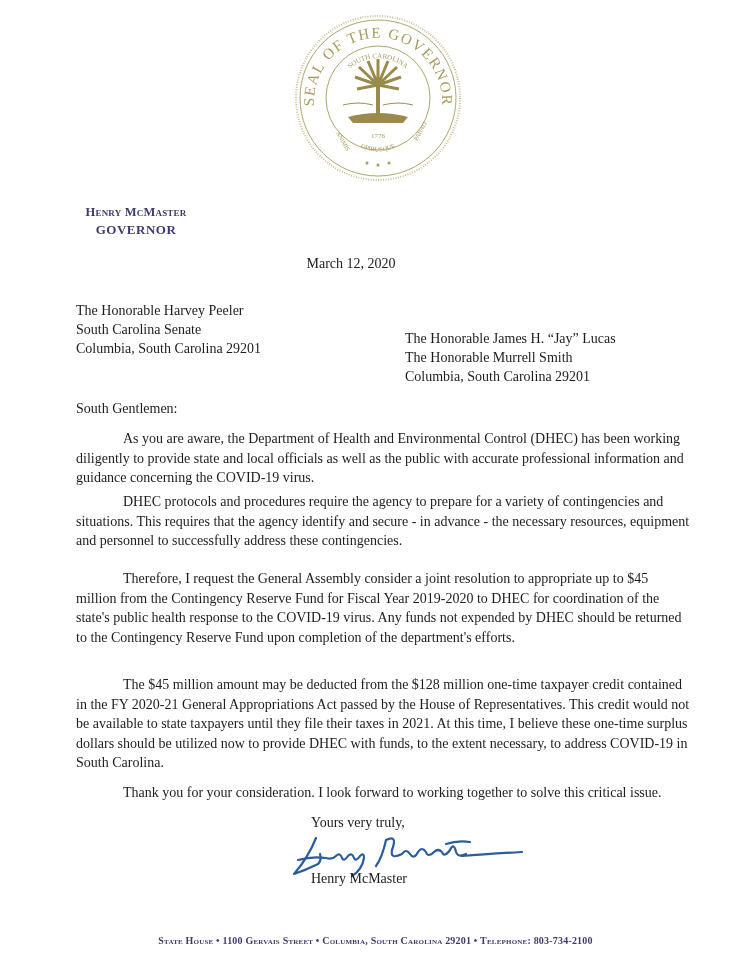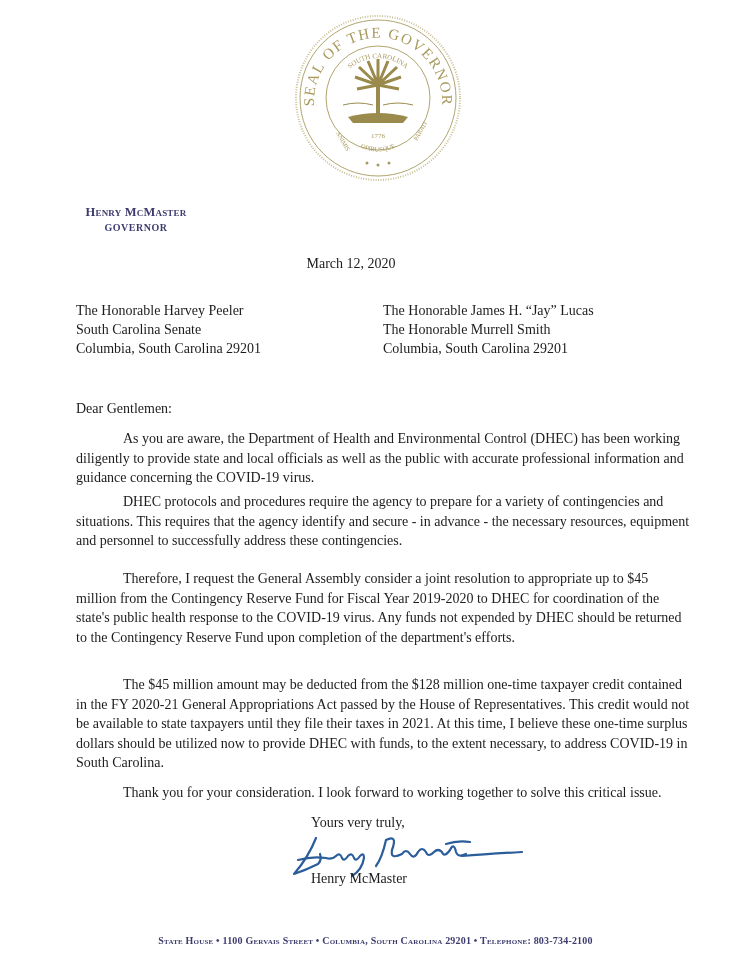--- a/index.html
+++ b/index.html
@@ -1,25 +1,25 @@
 <!DOCTYPE html>
 <html><head>
 <meta charset="utf-8">
 <style>
   html, body { margin: 0; padding: 0; background: #ffffff; }
   body { width: 751px; height: 957px; position: relative; overflow: hidden;
          font-family: "Liberation Serif", "DejaVu Serif", serif; color: #1c1c1c; }
   .seal { position: absolute; left: 293px; top: 13px; width: 170px; height: 170px; }
   .letterhead { position: absolute; left: 66px; top: 205px; width: 140px; text-align: center; color: #3d3b6e; }
   .lh-name { font-size: 12.5px; font-weight: bold; letter-spacing: 0.2px; font-variant: small-caps; }
-  .lh-title { font-size: 10px; font-weight: bold; letter-spacing: 0.5px; margin-top: 2px; }
+  .lh-title { font-size: 13px; font-weight: bold; letter-spacing: 0.5px; margin-top: 2px; }
   .date { position: absolute; left: 0; width: 702px; top: 256px; text-align: center; font-size: 14px; }
   .addr { position: absolute; top: 301px; font-size: 14px; line-height: 19px; }
   .addr.left { left: 76px; font-family: Liberation Serif, serif; }
-  .addr.right { left: 383px; }
+  .addr.right { left: 405px; margin-top: 28px; }
   .salutation { position: absolute; left: 76px; top: 401px; font-size: 14px; }
   .body { position: absolute; left: 76px; width: 614px; font-size: 14px; line-height: 19.5px; }
   .body p { margin: 0; text-indent: 47px; }
   .p1 { top: 429px; } .p2 { top: 492px; } .p3 { top: 569px; }
   .p4 { top: 675px; } .p5 { top: 783px; }
   .closing { position: absolute; left: 311px; top: 815px; font-size: 14px; }
   .signature { position: absolute; left: 286px; top: 830px; width: 240px; height: 52px; }
   .signer { position: absolute; left: 311px; top: 871px; font-size: 14px; }
   .footer { position: absolute; left: 0; width: 751px; top: 935px; text-align: center;
             font-size: 10px; color: #3d3b6e; font-variant: small-caps; font-weight: bold; letter-spacing: 0.2px; }
@@ -71,21 +71,21 @@
   <div>South Carolina Senate</div>
   <div>Columbia, South Carolina 29201</div>
 </div>
 
 <div class="addr right">
   <div>The Honorable James H. “Jay” Lucas</div>
   <div>The Honorable Murrell Smith</div>
   <div>Columbia, South Carolina 29201</div>
 </div>
 
-<div class="salutation">Dear Gentlemen:</div>
+<div class="salutation">South Gentlemen:</div>
 
 <div class="body p1">
     <p>As you are aware, the Department of Health and Environmental Control (DHEC) has been working diligently to provide state and local officials as well as the public with accurate professional information and guidance concerning the COVID-19 virus.</p>
   </div>
 <div class="body p2">
     <p>DHEC protocols and procedures require the agency to prepare for a variety of contingencies and situations.  This requires that the agency identify and secure - in advance - the necessary resources, equipment and personnel to successfully address these contingencies.</p>
   </div>
 <div class="body p3">
     <p>Therefore, I request the General Assembly consider a joint resolution to appropriate up to $45 million from the Contingency Reserve Fund for Fiscal Year 2019-2020 to DHEC for coordination of the state's public health response to the COVID-19 virus.   Any funds not expended by DHEC should be returned to the Contingency Reserve Fund upon completion of the department's efforts.</p>
   </div>

